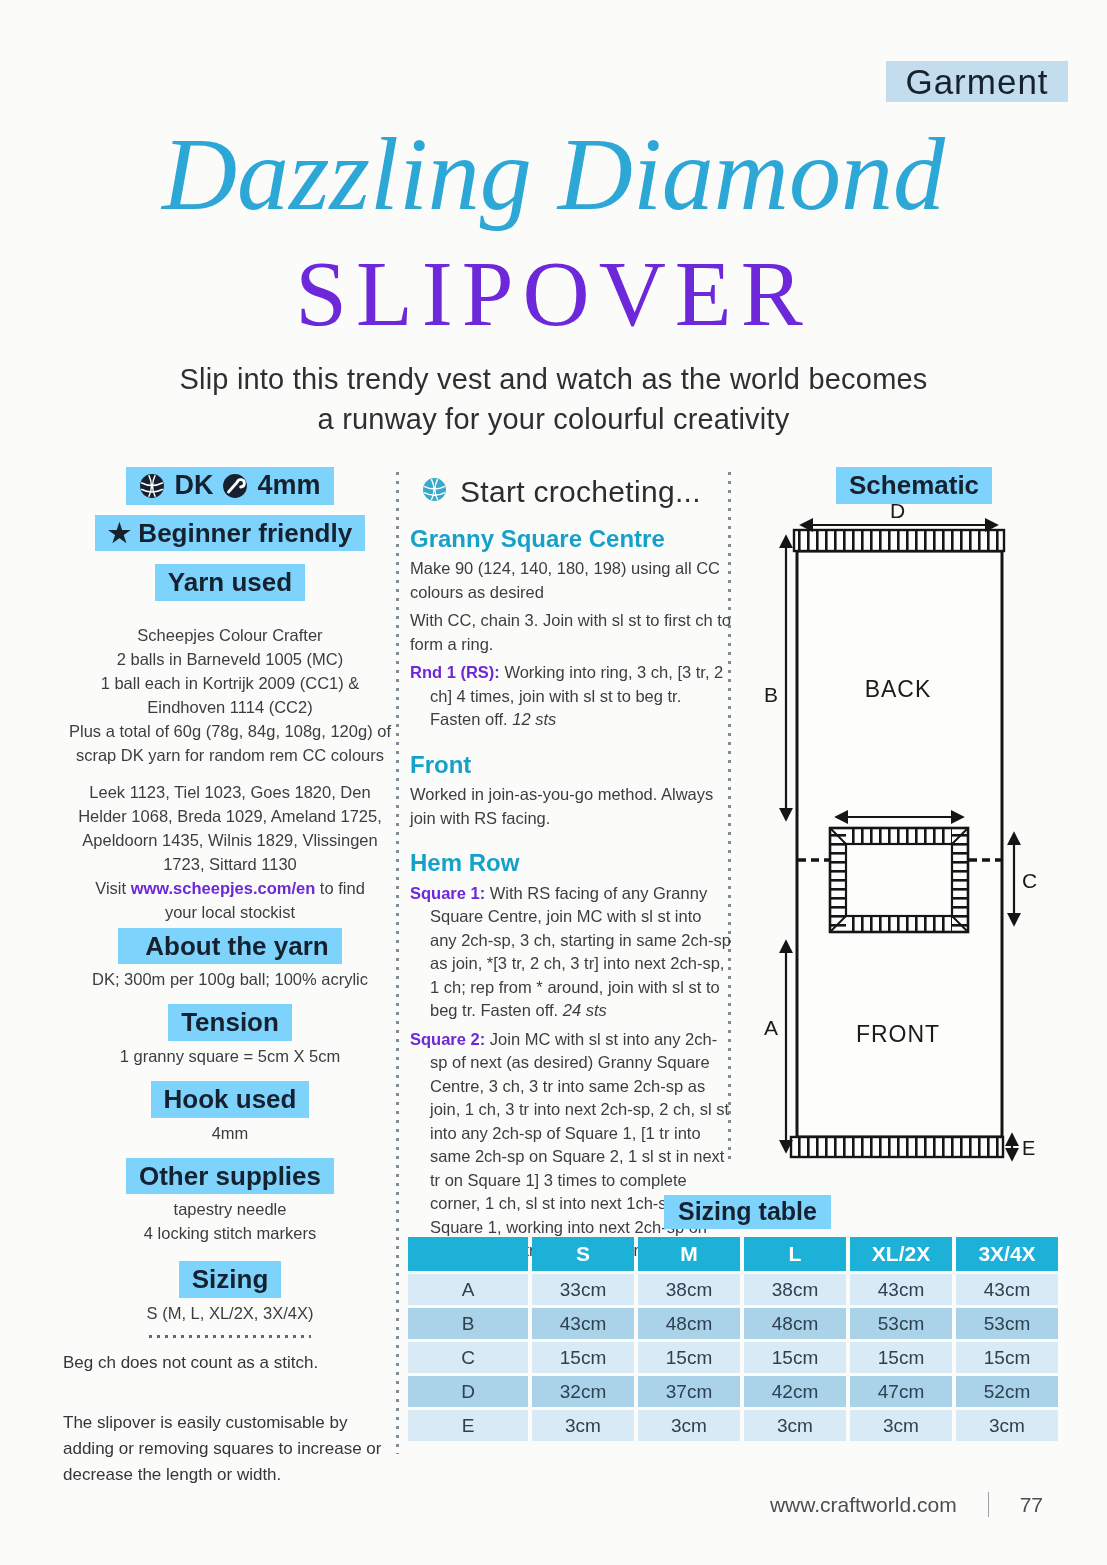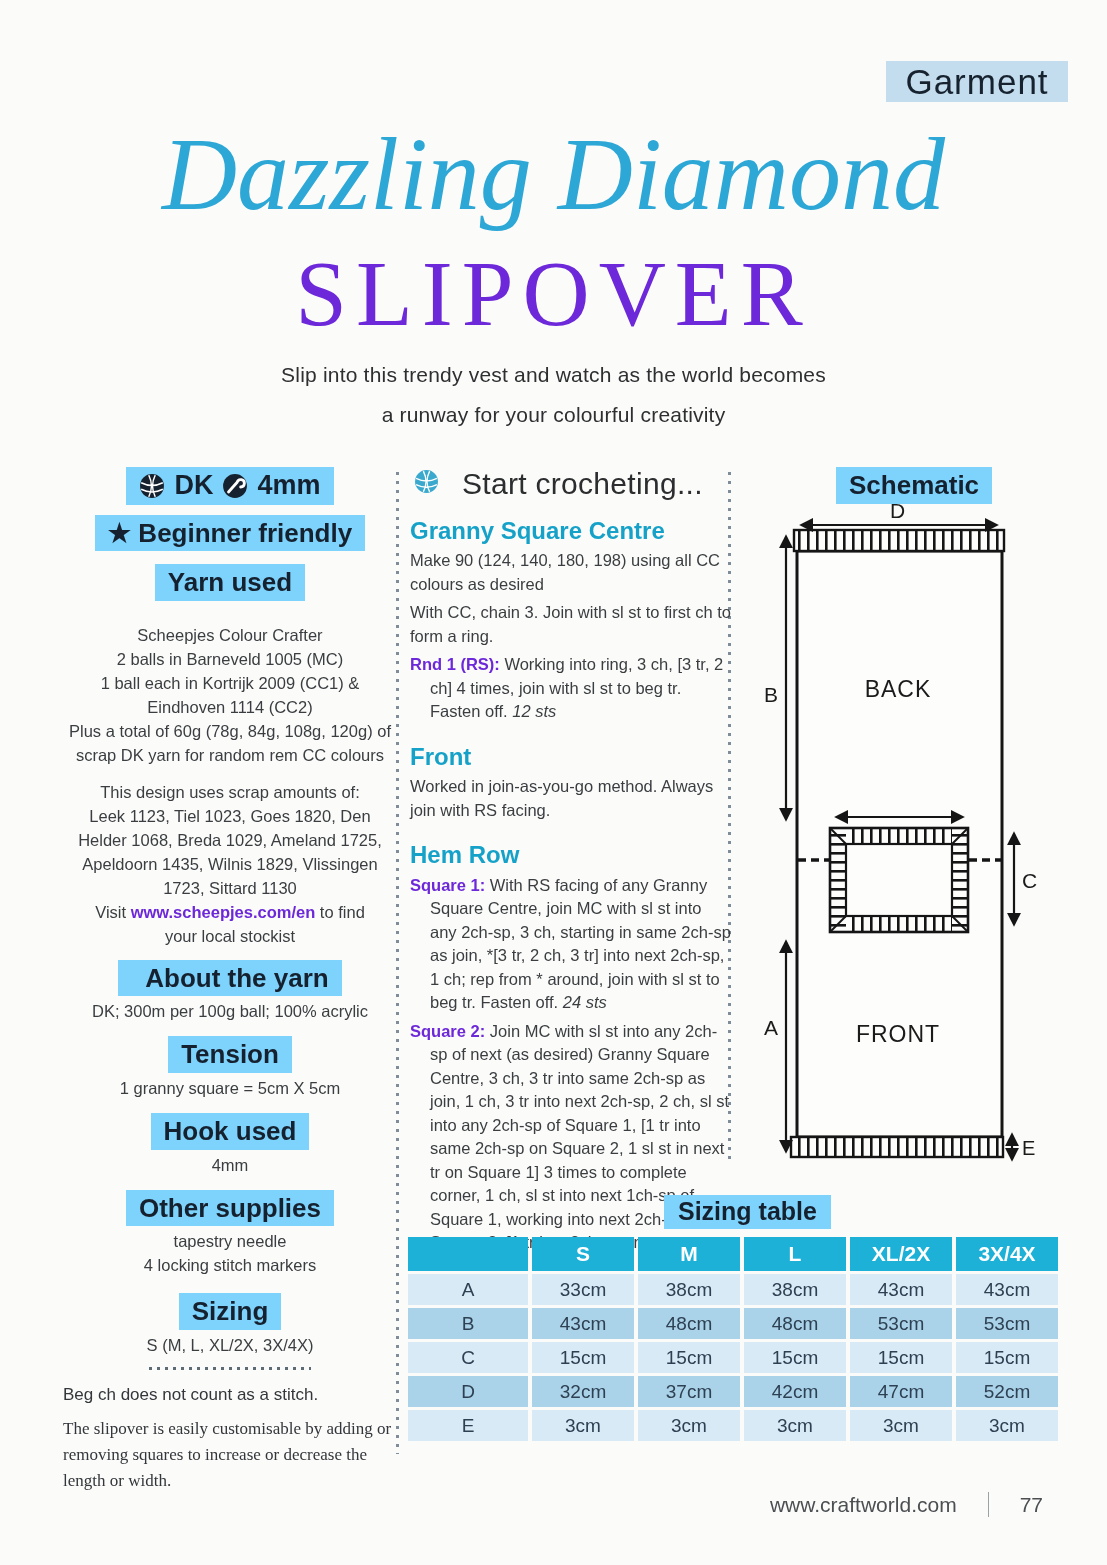--- a/index.html
+++ b/index.html
@@ -19,21 +19,21 @@
     font-family:"Liberation Serif",serif;font-style:italic;font-weight:400;
     font-size:104px;color:#2da7d6;line-height:1.0;
   }
   .title2{
     position:absolute;top:247px;left:0;width:100%;margin:0;text-align:center;
     font-family:"Liberation Serif",serif;font-weight:400;
     font-size:93px;color:#6d28d9;letter-spacing:9px;line-height:1.0;
   }
   .standfirst{
     position:absolute;left:0;width:100%;margin:0;text-align:center;
-    font-size:21px;color:#2e2f31;font-weight:400;letter-spacing:.2px;
+    font-size:29px;color:#2e2f31;font-weight:400;letter-spacing:.2px;
   }
   .sf1{top:363px;} .sf2{top:403px;}
   
   .vdot{position:absolute;width:3px;background-image:repeating-linear-gradient(180deg,#7e8d99 0 3px,transparent 3px 9px);}
   .vdot-left{left:396px;top:472px;height:982px;}
   .vdot-right{left:728px;top:472px;height:688px;}
   .hdot{width:162px;height:3px;margin:10px auto 0 auto;background-image:repeating-linear-gradient(90deg,#5d6b76 0 3px,transparent 3px 8px);}
   
   .col-left{position:absolute;left:63px;top:465px;width:334px;text-align:center;}
   .bluebox{
@@ -43,25 +43,25 @@
   .spec-badge{margin-top:2px;display:inline-flex;align-items:center;gap:9px;font-size:27px;}
   .spec-badge svg{display:block;}
   .skill-badge{margin-top:10px;}
   .sec-h{margin-top:13px;}
   .cline{white-space:nowrap;font-size:16.5px;line-height:24px;color:#3b3e41;}
   .yarn-p1{margin-top:22px;} .yarn-p2{margin-top:13px;}
   .pone{margin:3px 0 0 0;font-size:16.5px;line-height:24px;}
   .supplies-p{margin-top:3px;}
   .note{margin:12px 0 0 0;text-align:left;font-size:17px;line-height:26px;color:#33363a;}
   .note1{}
-  .note2{margin-top:8px;font-family:Liberation Serif, serif;}
+  .note2{margin-top:34px;}
   b.inl{font-weight:700;color:#6d28d9;}
   
   .col-mid{position:absolute;left:410px;top:463px;width:322px;text-align:left;}
-  .start-h{display:flex;align-items:center;gap:23px;margin:4px;font-size:30px;font-weight:400;color:#2c2d2f;letter-spacing:.3px;}
+  .start-h{display:flex;align-items:center;gap:13px;margin:12px;font-size:30px;font-weight:400;color:#2c2d2f;letter-spacing:.3px;}
   .sub-h{margin:0;font-size:24px;font-weight:700;color:#16a2c8;line-height:1.1;}
   .h-granny{margin-top:17px;}
   .h-front{margin-top:20px;}
   .h-hem{margin-top:20px;}
   .mp{margin:5px 0 0 0;font-size:16.5px;line-height:23.5px;color:#3b3e41;}
   .hang{padding-left:20px;text-indent:-20px;}
   .mp i{}
   
   .schematic-label{position:absolute;left:836px;top:467px;}
   .schematic-svg{position:absolute;left:750px;top:495px;}
@@ -126,30 +126,29 @@
     <div class="yarn-p1">
       <div class="cline">Scheepjes Colour Crafter</div>
       <div class="cline">2 balls in Barneveld 1005 (MC)</div>
       <div class="cline">1 ball each in Kortrijk 2009 (CC1) &amp;</div>
       <div class="cline">Eindhoven 1114 (CC2)</div>
       <div class="cline">Plus a total of 60g (78g, 84g, 108g, 120g) of</div>
       <div class="cline">scrap DK yarn for random rem CC colours</div>
     </div>
 
     <div class="yarn-p2">
-      <div class="cline">This design uses scrap amounts of:</div>
       <div class="cline">Leek 1123, Tiel 1023, Goes 1820, Den</div>
       <div class="cline">Helder 1068, Breda 1029, Ameland 1725,</div>
       <div class="cline">Apeldoorn 1435, Wilnis 1829, Vlissingen</div>
       <div class="cline">1723, Sittard 1130</div>
       <div class="cline"><span>Visit </span><b class="inl">www.scheepjes.com/en</b><span> to find</span></div>
       <div class="cline">your local stockist</div>
     </div>
 
-    <div class="bluebox sec-h" style="margin-top:12px;padding-left:27px;">About the yarn</div>
+    <div class="bluebox sec-h" style="margin-top:4px;padding-left:27px;">About the yarn</div>
     <p class="pone">DK; 300m per 100g ball; 100% acrylic</p>
 
     <div class="bluebox sec-h">Tension</div>
     <p class="pone">1 granny square = 5cm X 5cm</p>
 
     <div class="bluebox sec-h">Hook used</div>
     <p class="pone">4mm</p>
 
     <div class="bluebox sec-h">Other supplies</div>
     <div class="supplies-p">

